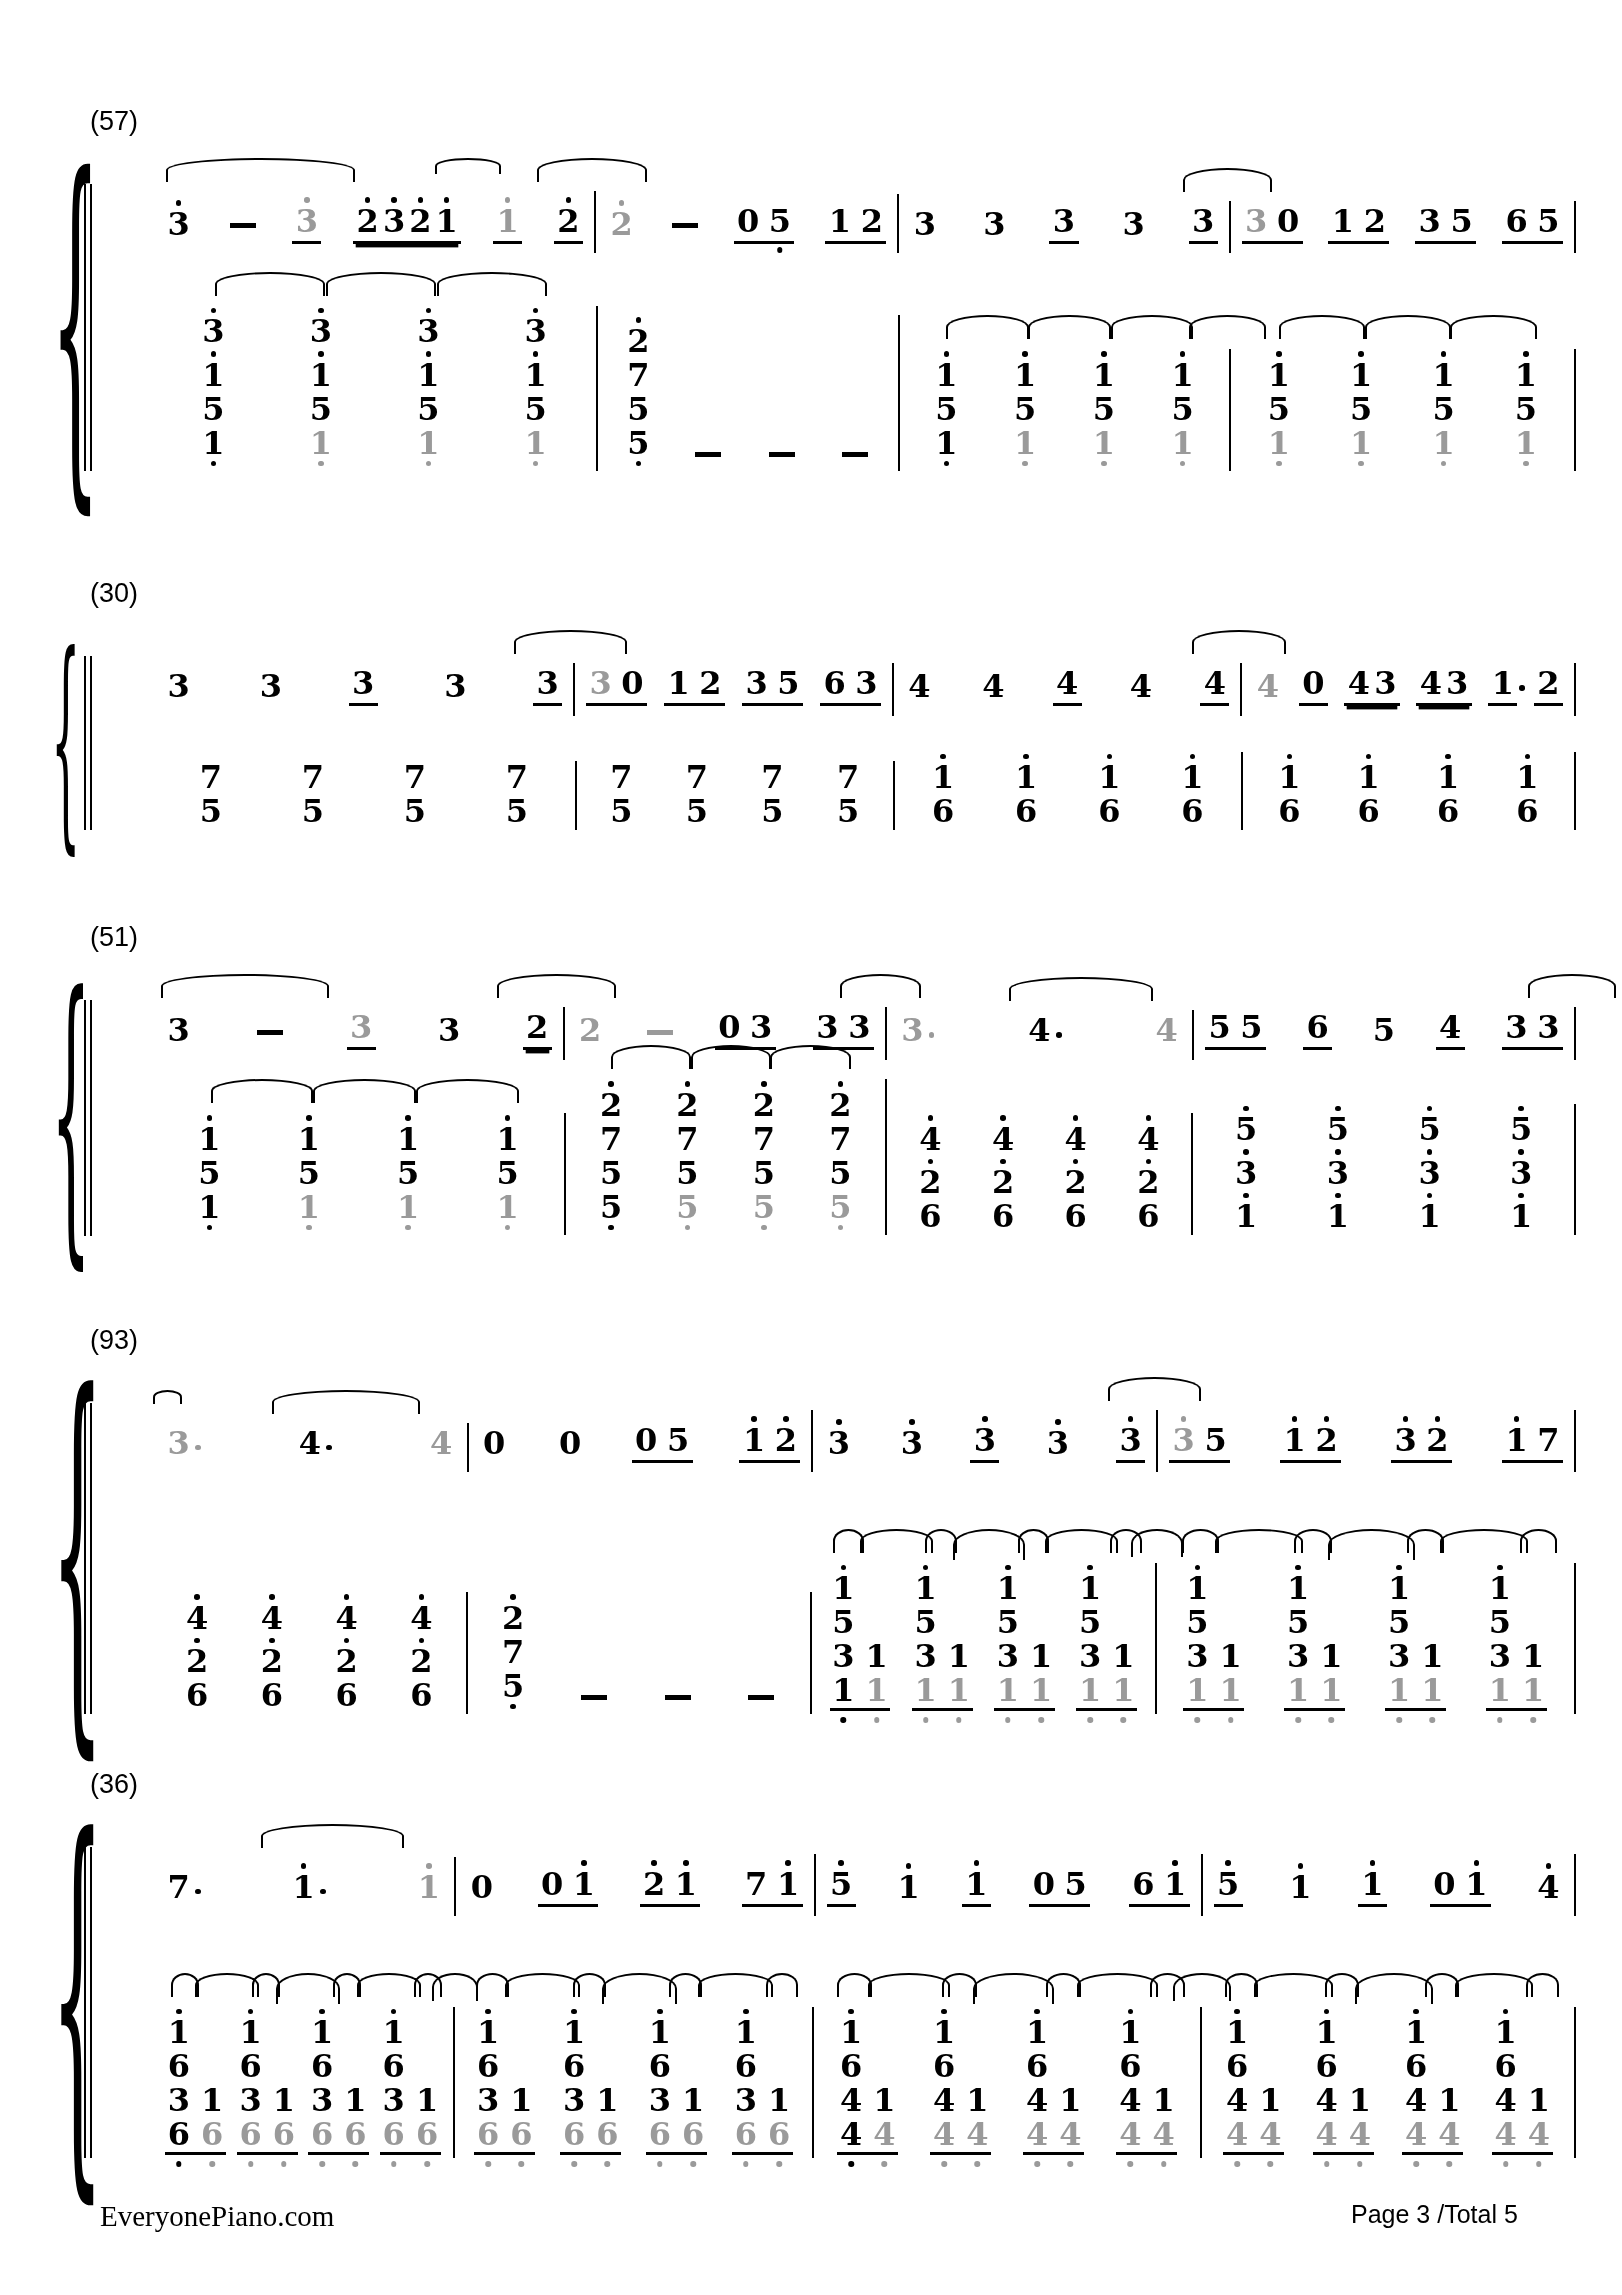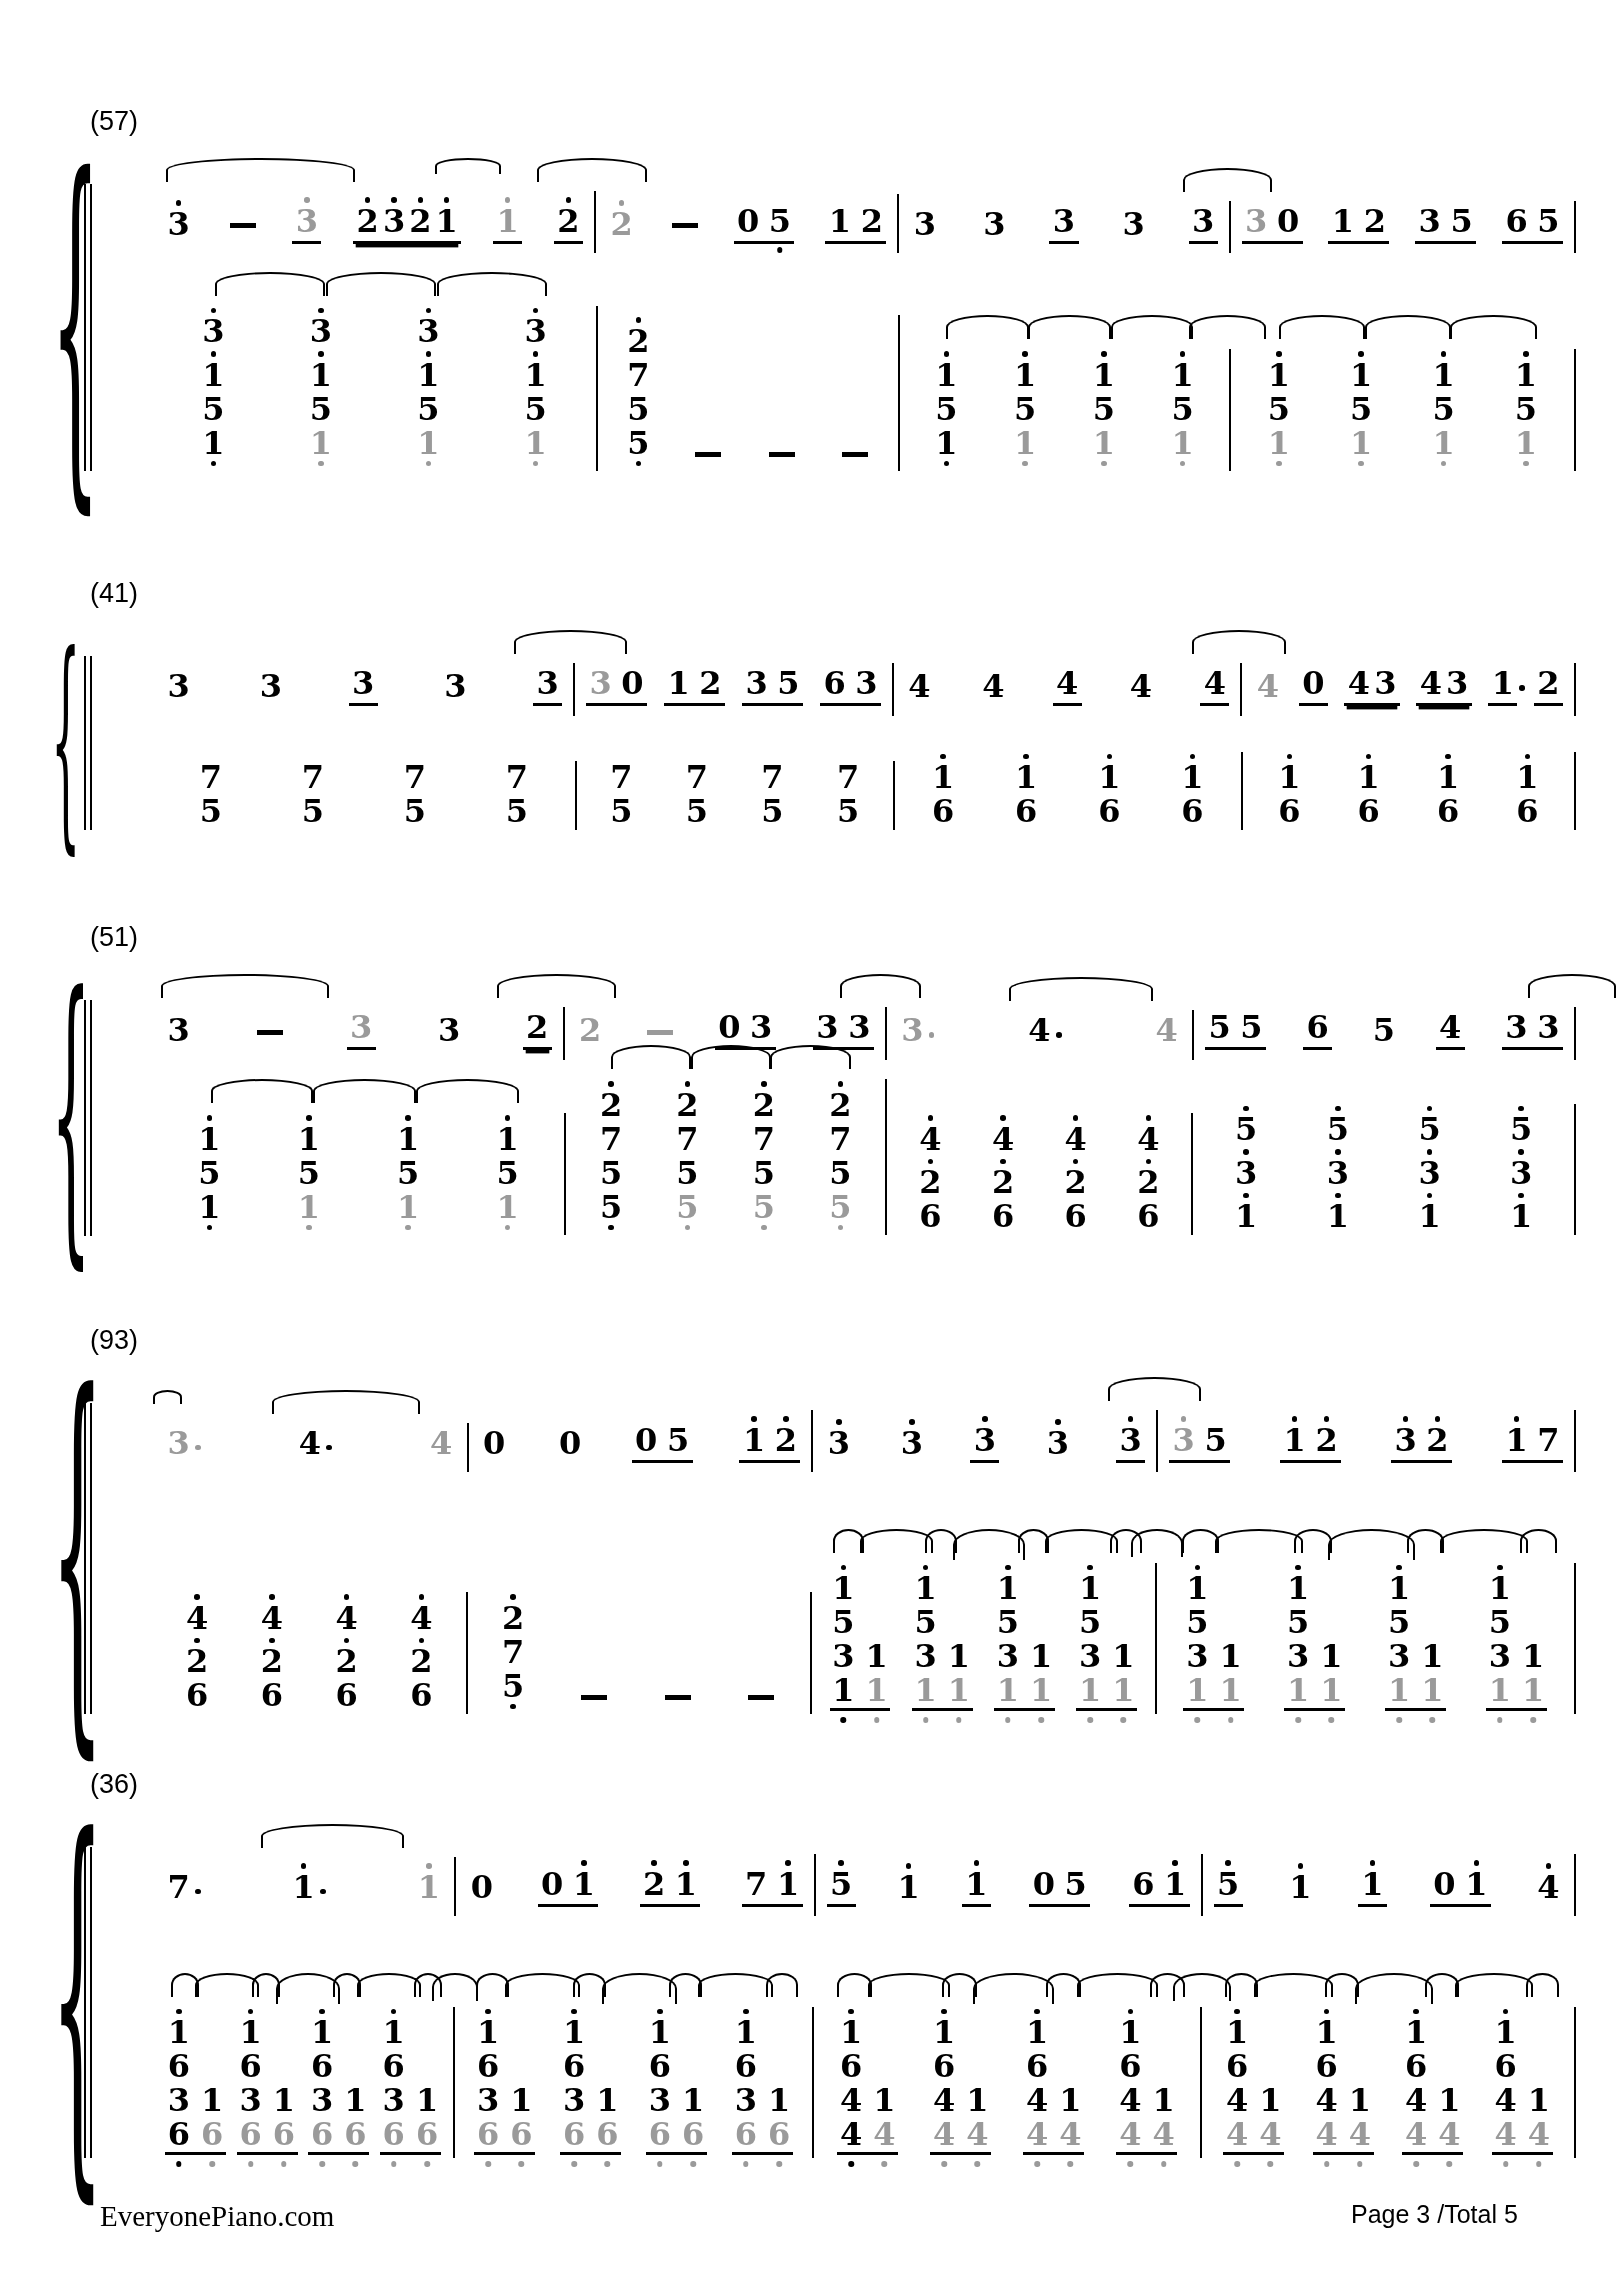--- a/index.html
+++ b/index.html
@@ -424,21 +424,21 @@
               </div>
             </div>
           </div>
           <div class="arc barc" style="left: 14%; width: 24%;"></div>
           <div class="arc barc" style="left: 39%; width: 24%;"></div>
           <div class="arc barc" style="left: 64%; width: 24%;"></div>
         </div>
       </div>
     </div>
     <div class="system sys2">
-      <div class="syslabel">(41)</div>
+      <div class="syslabel">(30)</div>
       <div class="sysline" style="top: 82px; height: 174px;"></div>
       <div class="brace" style="font-size: 231px; top: 50px;">{</div>
       <div class="melody">
         <div class="mm" style="flex: 1.35 1 0%;">
           <div class="mrow">
             <div class="grp">
               <div class="note">
                 <div class="num">3</div>
               </div>
             </div>

